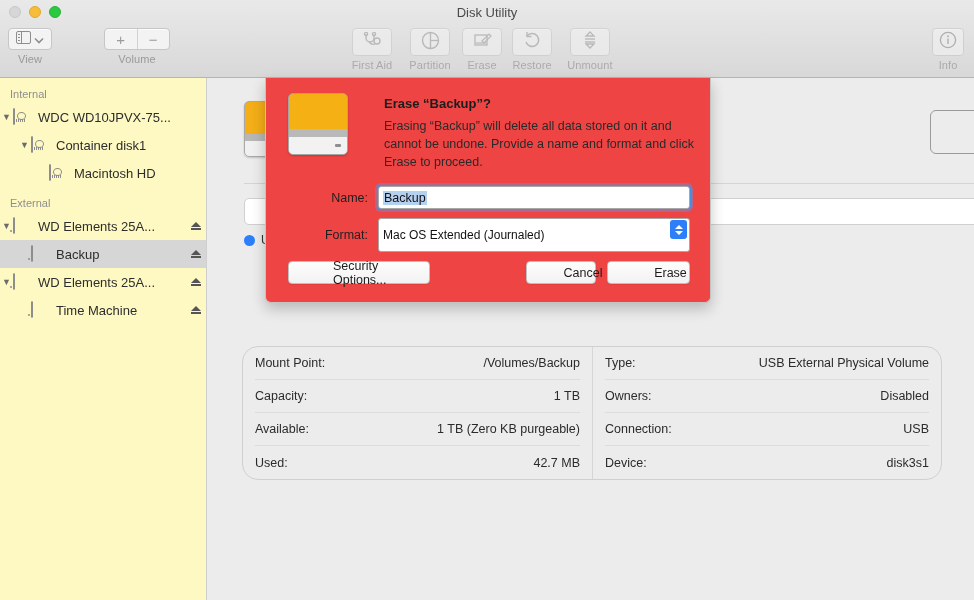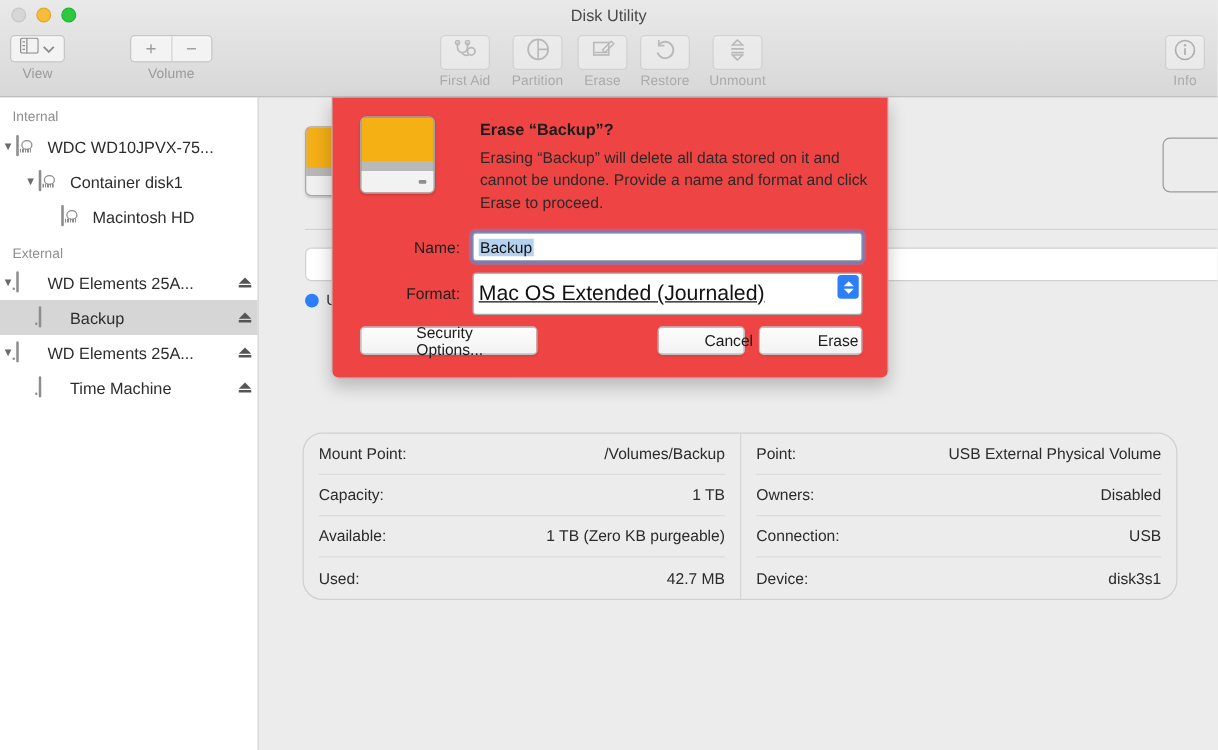--- a/index.html
+++ b/index.html
@@ -65,21 +65,21 @@
   }
   .act .tb-label { opacity: .75; }
 
   #info-group { right: 10px; top: 28px; text-align: center; }
   #info-btn { width: 32px; height: 28px; display: flex; align-items: center; justify-content: center; opacity:.6; }
   #info-group .tb-label { opacity:.75; }
 
   
   .sidebar {
     position: absolute; left: 0; top: 78px; width: 207px; height: 522px;
-    background: #ffffff; border-right: 1px solid #cfcfcf;
+    background: #fef9c3; border-right: 1px solid #cfcfcf;
     padding-top: 7px;
   }
   .sb-header {
     font-size: 11px; color: #8e8e8e; padding: 3px 0 3px 10px;
   }
   .sb-row {
     height: 28px; display: flex; align-items: center;
     font-size: 13px; color: #2d2d2d; position: relative;
   }
   .sb-row.selected { background: #d6d6d6; }
@@ -215,21 +215,21 @@
     box-shadow: 0 0 0 3px rgba(90,150,235,.45);
     outline: 1px solid #4a8ee0;
   }
   .sel-text {
     font-size: 12.5px; color: #111; background: #b5d1f0; padding: 0 1px;
   }
   .popup {
     flex: 1 1 auto; height: 23px; background: #fff;
     border: 1px solid #a8a8a8; border-radius: 3px;
     display: flex; align-items: center; padding: 16px 4px;
-    position: relative; font-size: 17px; color: #111; text-decoration: underline;
+    position: relative; font-size: 12px; color: #111;
   }
   .popup-arrows {
     position: absolute; right: 2px; top: 1px; width: 17px; height: 19px;
     background: #2d7ff9; border-radius: 3px;
     display: flex; flex-direction: column; align-items: center; justify-content: center;
     gap: 2px;
   }
   .ar-up, .ar-dn { width: 0; height: 0; border-left: 4px solid transparent; border-right: 4px solid transparent; }
   .ar-up { border-bottom: 4px solid #fff; }
   .ar-dn { border-top: 4px solid #fff; }
@@ -459,21 +459,21 @@
           <span class="info-key">Available:</span>
           <span class="info-val">1 TB (Zero KB purgeable)</span>
         </div>
         <div class="info-row">
           <span class="info-key">Used:</span>
           <span class="info-val">42.7 MB</span>
         </div>
       </div>
       <div class="info-col">
         <div class="info-row">
-          <span class="info-key">Point:</span>
+          <span class="info-key">Type:</span>
           <span class="info-val">USB External Physical Volume</span>
         </div>
         <div class="info-row">
           <span class="info-key">Owners:</span>
           <span class="info-val">Disabled</span>
         </div>
         <div class="info-row">
           <span class="info-key">Connection:</span>
           <span class="info-val">USB</span>
         </div>

